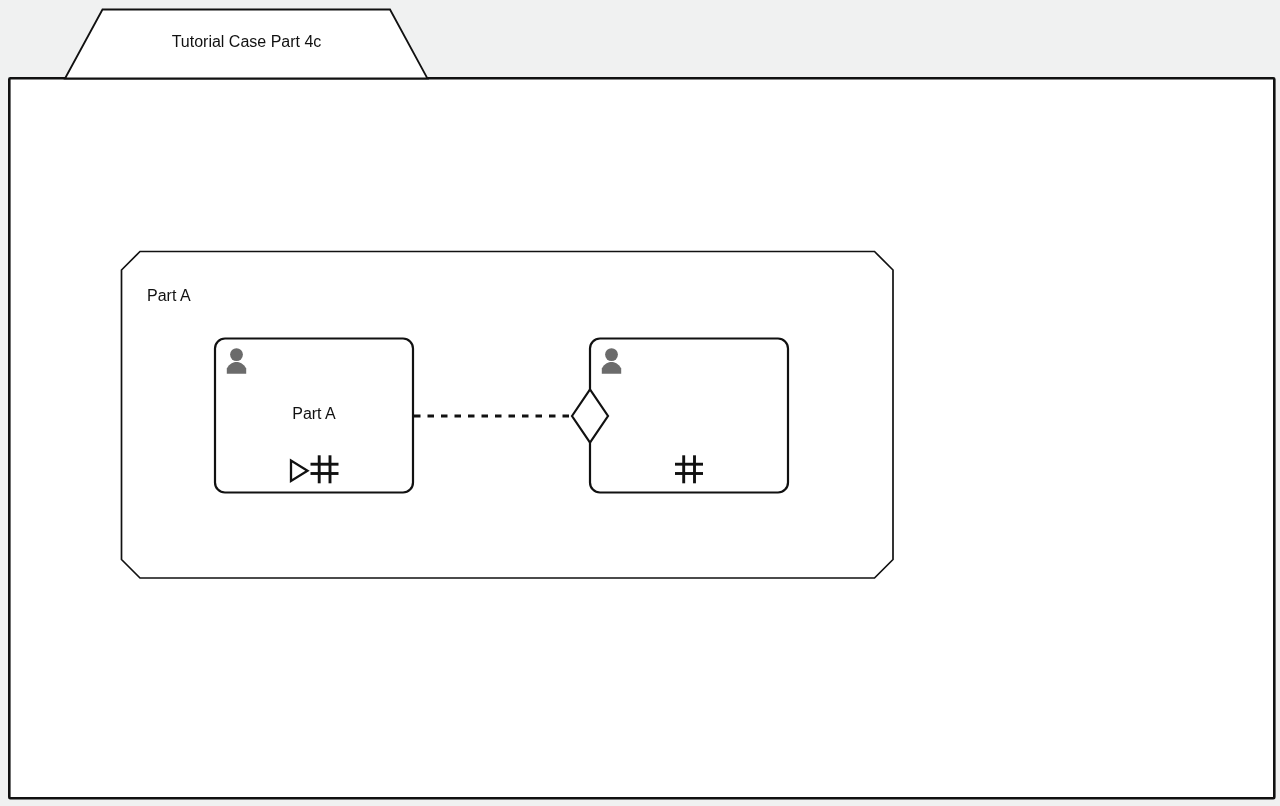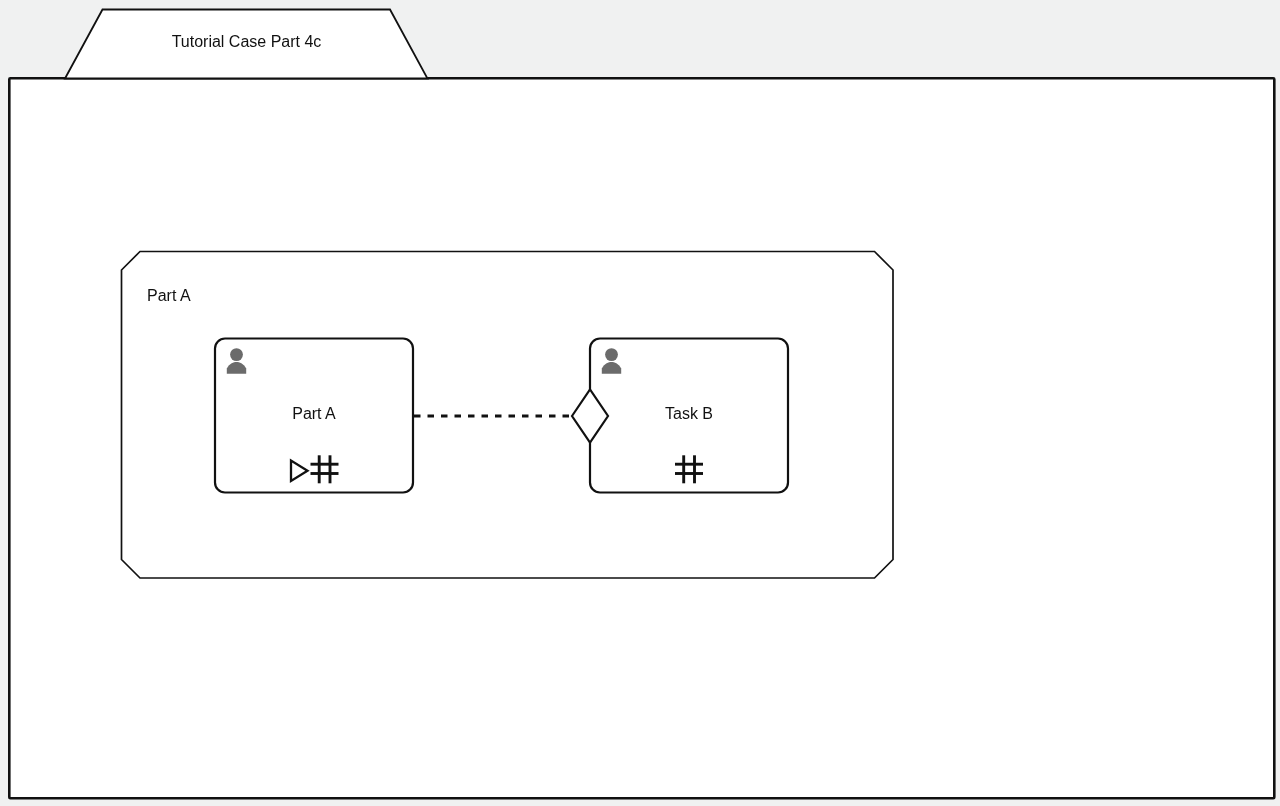--- a/index.html
+++ b/index.html
@@ -80,15 +80,14 @@
       <line x1="694.5" y1="455.3" x2="694.5" y2="483.3"></line>
     </g>
   </svg>
 
   <div class="label centered" style="left:65px; top:31px; width:363px;">Tutorial Case Part 4c</div>
 
   <div class="label" style="left:147px; top:285px;">Part A</div>
 
   <div class="label centered" style="left:215px; top:403px; width:198px;">Part A</div>
 
-  <div class="label centered" style="left:590px; top:403px; width:198px;">Task B</div>
 
 </div>
 
 </body></html>

